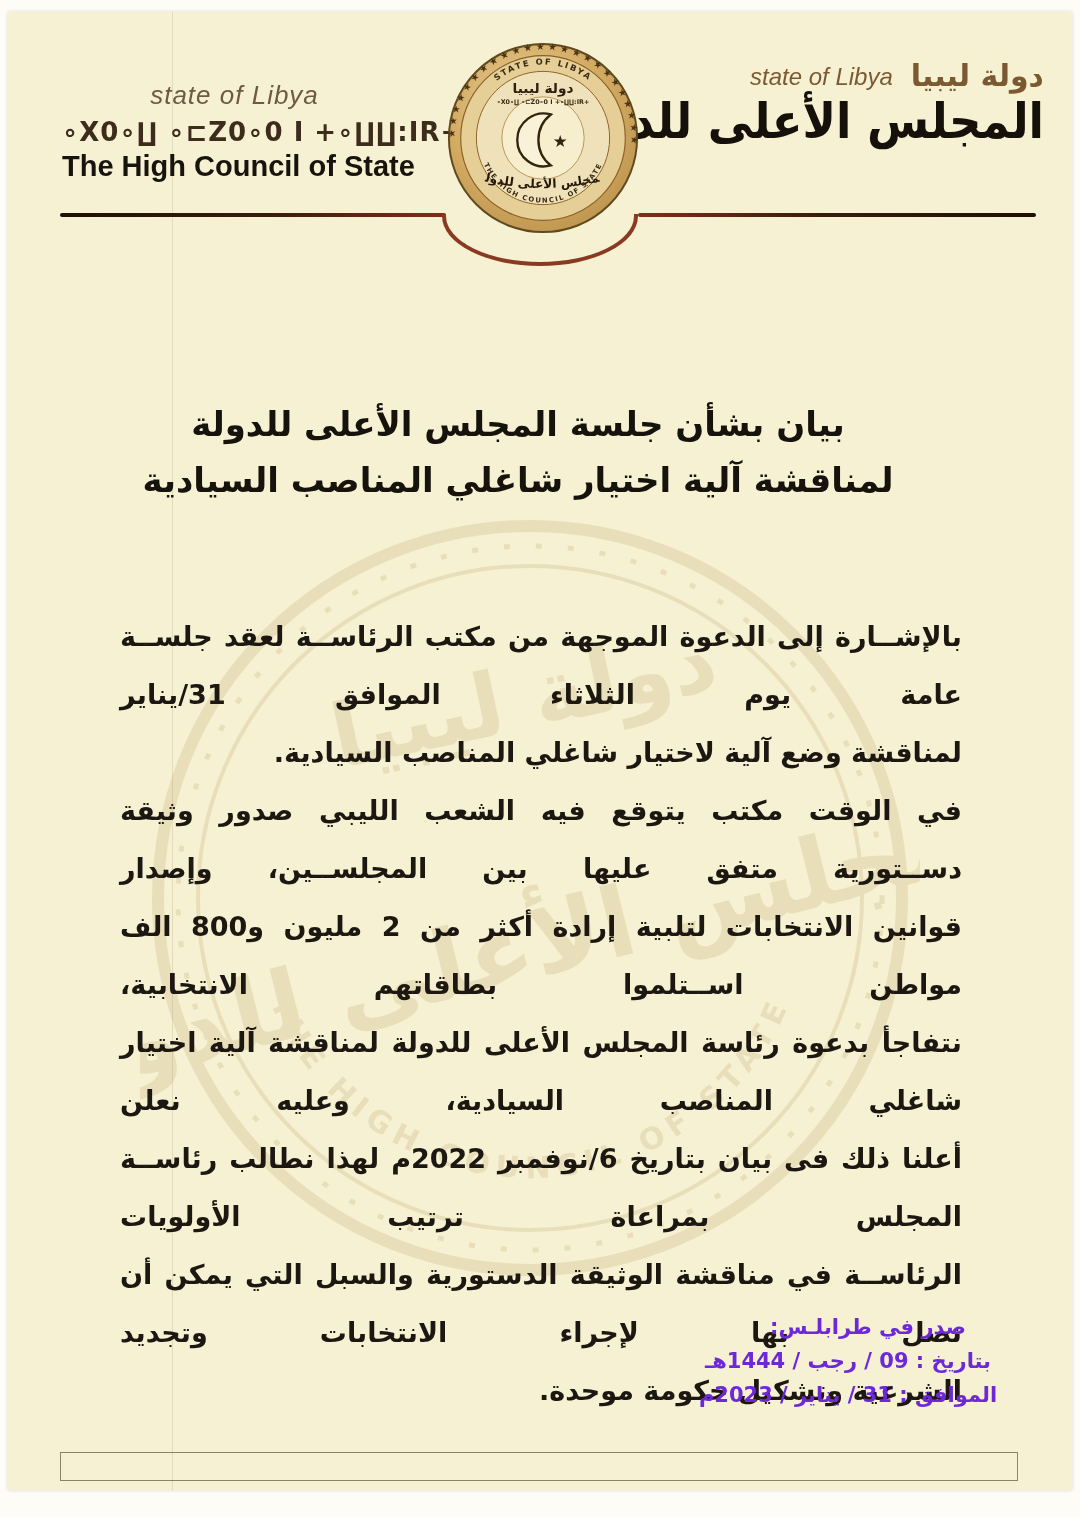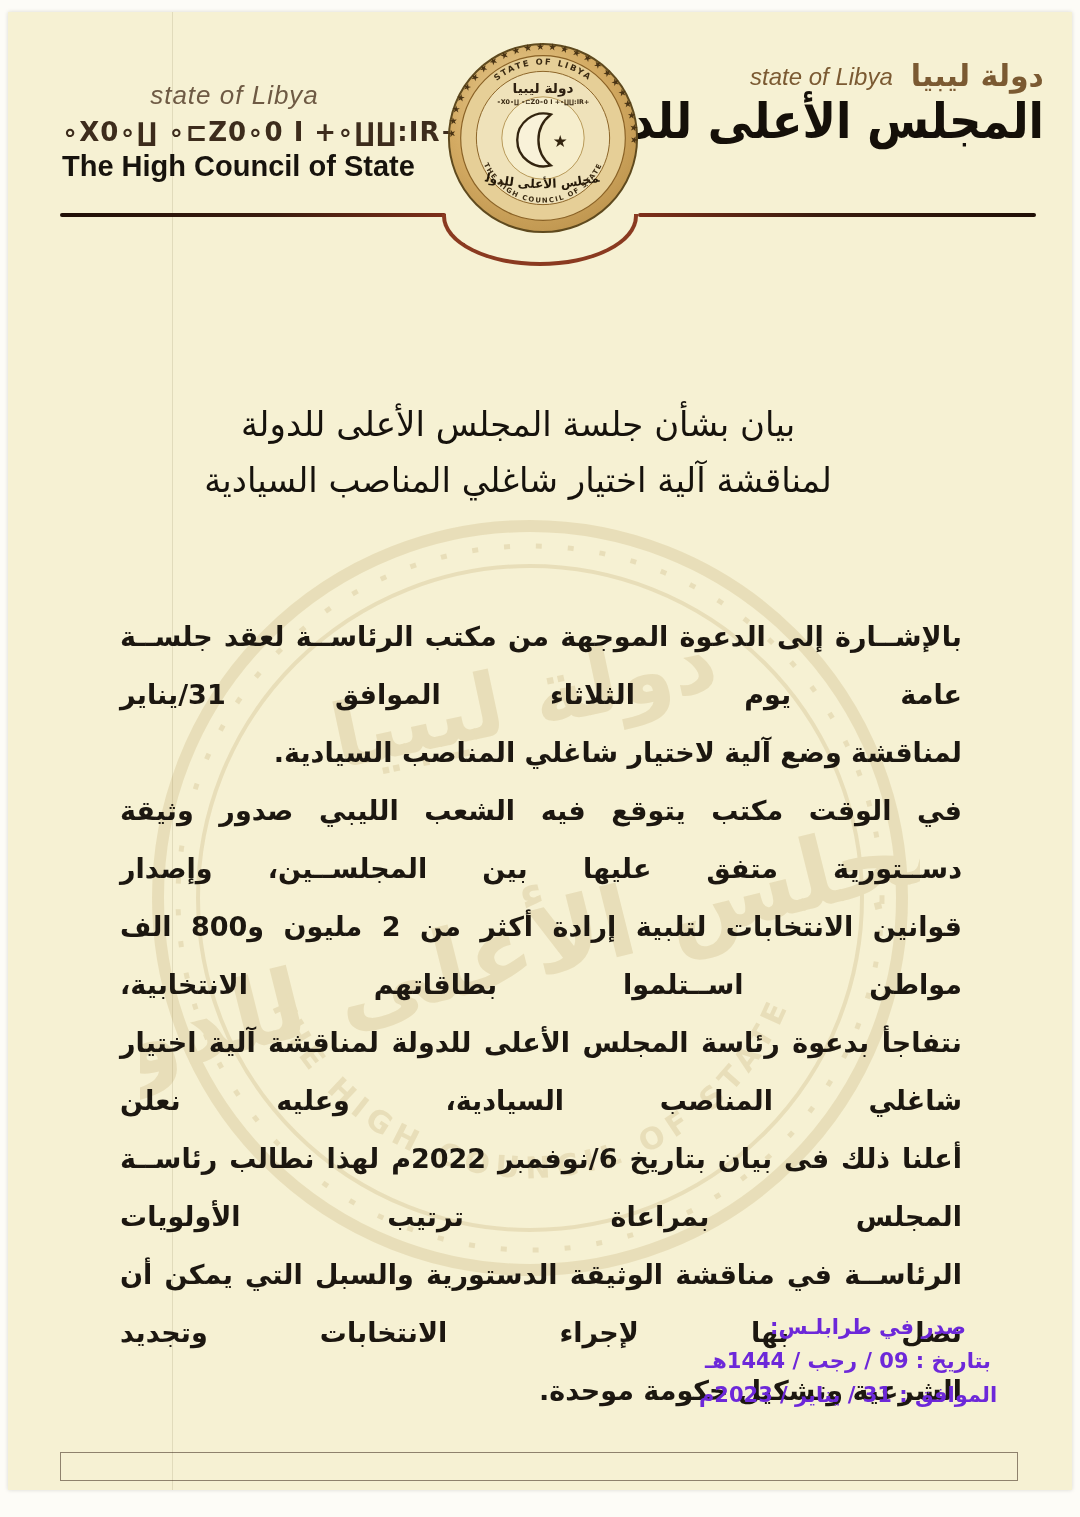--- a/index.html
+++ b/index.html
@@ -75,21 +75,21 @@
   
   .watermark {
     position:absolute; left:132px; top:496px; width:780px; height:780px;
     opacity:.17; pointer-events:none;
   }
 
   
   .title {
     position:absolute; left:0; top:384px; width:1020px;
     text-align:center; direction:rtl;
-    font-size:34px; font-weight:normal; color:#16120c; line-height:56px;
+    font-size:34px; font-weight:bold; color:#16120c; line-height:56px;
   }
 
   
   .body-text {
     position:absolute; left:112px; top:596px; width:842px;
     direction:rtl; font-size:27px; font-weight:bold; color:#1c1710;
     line-height:58px;
   }
   .body-text .line { text-align:justify; text-align-last:justify; }
   .body-text .line.last { text-align-last:right; }

